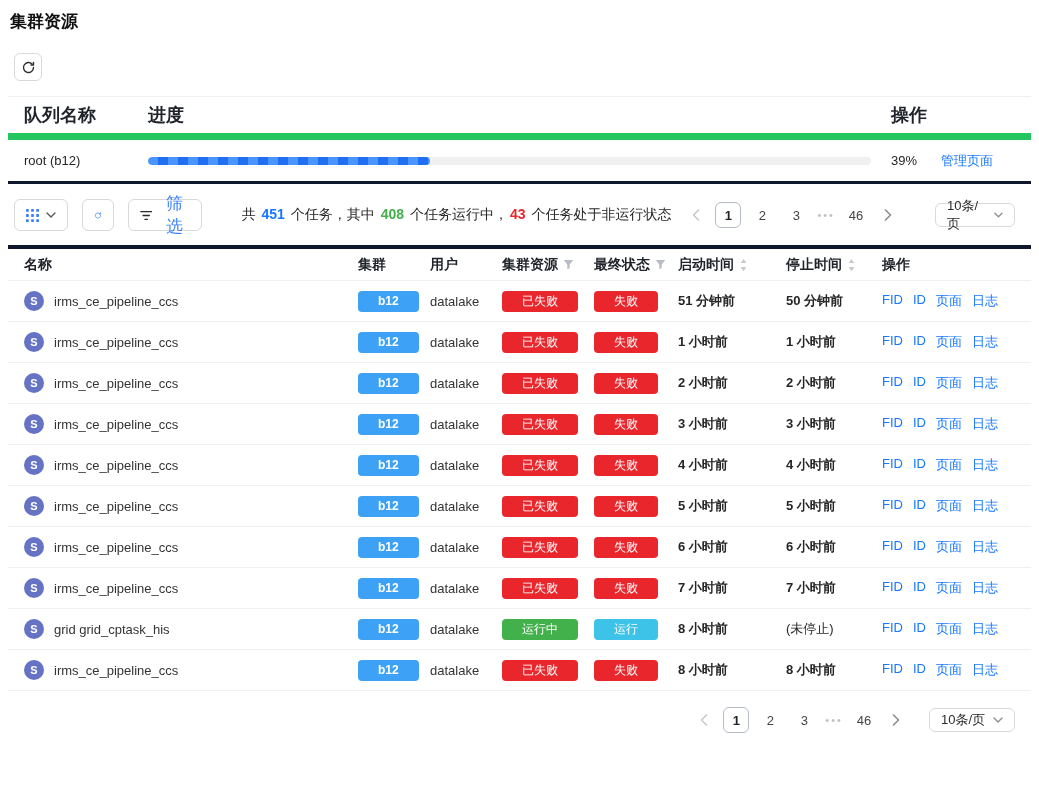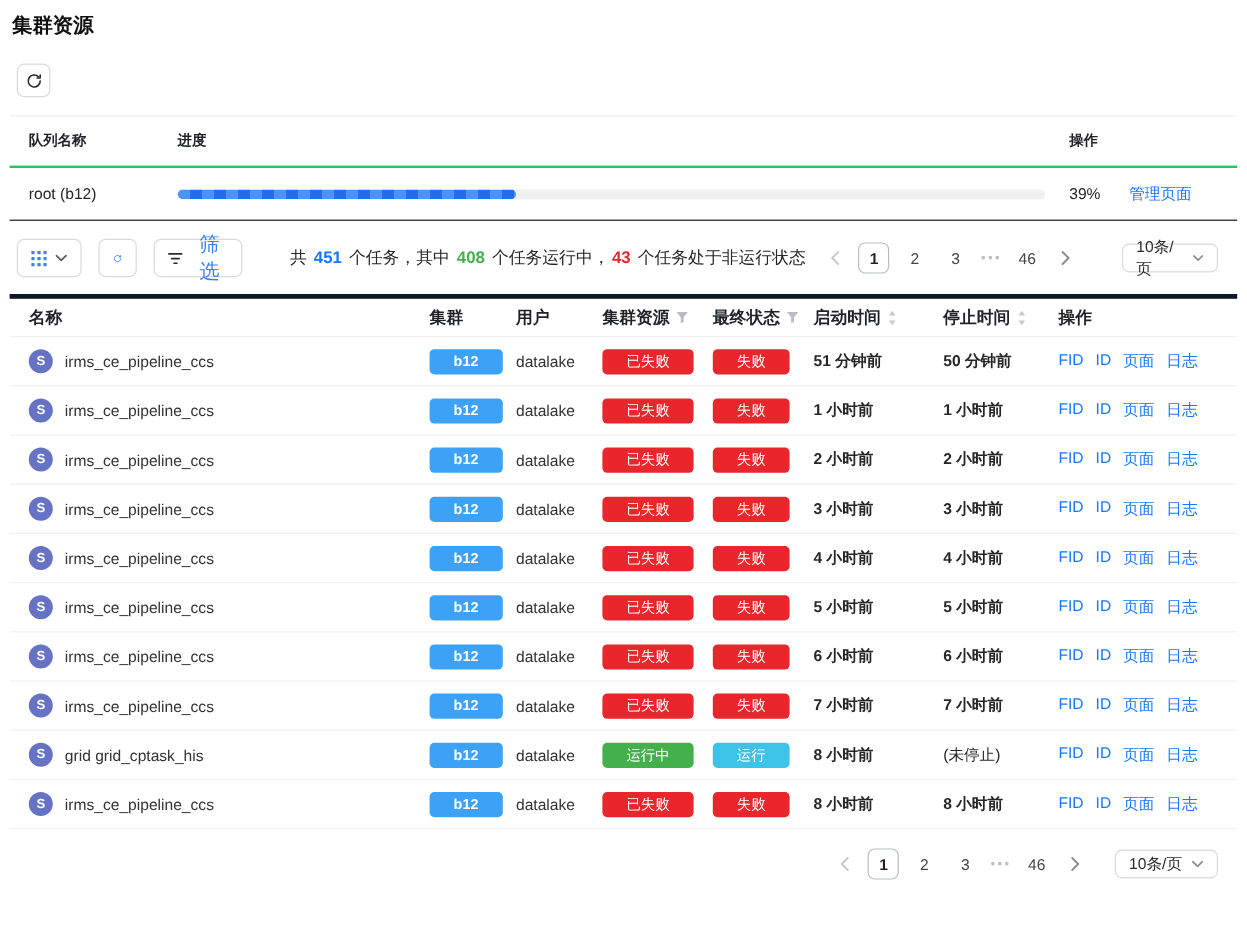--- a/index.html
+++ b/index.html
@@ -36,24 +36,24 @@
   }
 
   
   .res-grid {
     display: grid;
     grid-template-columns: 140px 1fr 50px 90px;
     align-items: center;
   }
   .res-header {
     height: 44px;
-    border-top: 1px solid #efefef; border-bottom: 2px solid #22c55e;
-    font-size: 12px; font-weight: 600; color: #1f2329;
-  }
-  .res-row { height: 44px; border-bottom: 1px solid #0f172a; }
+    border-top: 1px solid #efefef; border-bottom: 7px solid #22c55e;
+    font-size: 18px; font-weight: 600; color: #1f2329;
+  }
+  .res-row { height: 44px; border-bottom: 3px solid #0f172a; }
   .cell-queue { padding-left: 16px; }
   .cell-capacity { padding-right: 20px; }
   .progress-track {
     height: 8px; width: 100%; background: #f0f0f0; border-radius: 5px; overflow: hidden;
   }
   .progress-fill {
     height: 100%; border-radius: 5px; width: 0;
     background: repeating-linear-gradient(90deg, #4a94ff 0 10px, var(--progress-fill, #1f6ff0) 10px 20px);
   }
   .link { color: var(--accent, #1677ff); text-decoration: none; cursor: pointer; }

